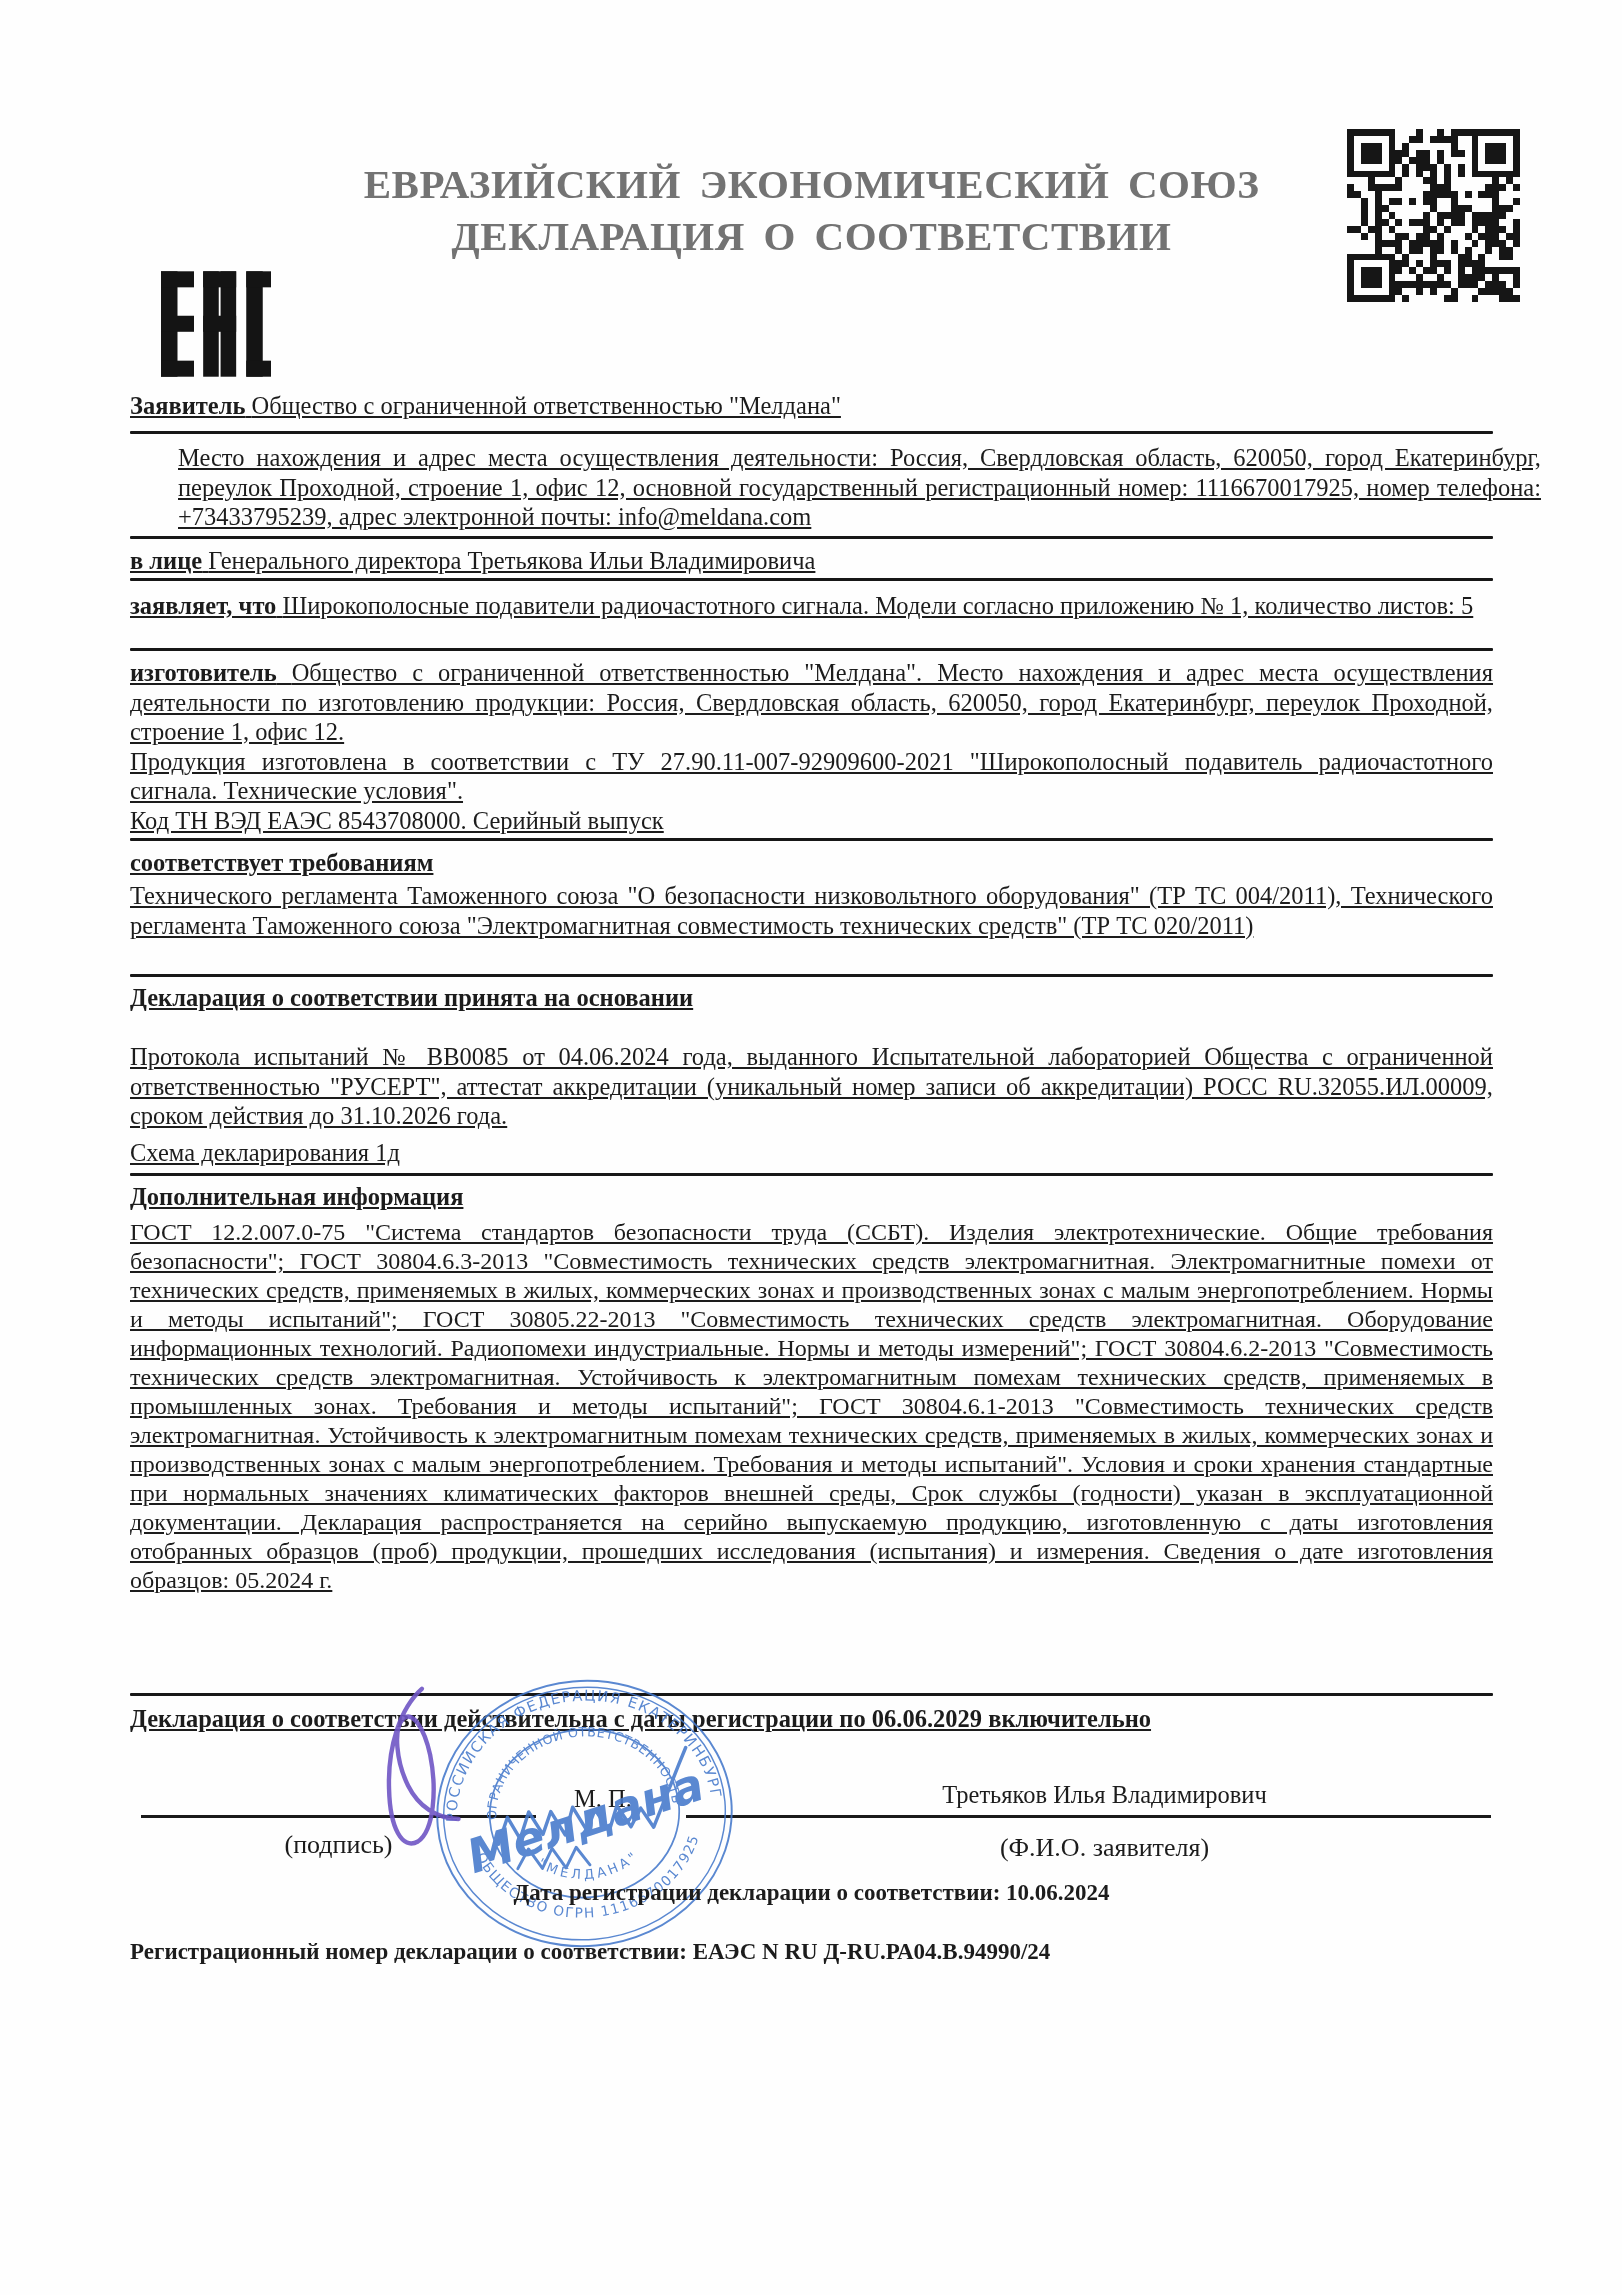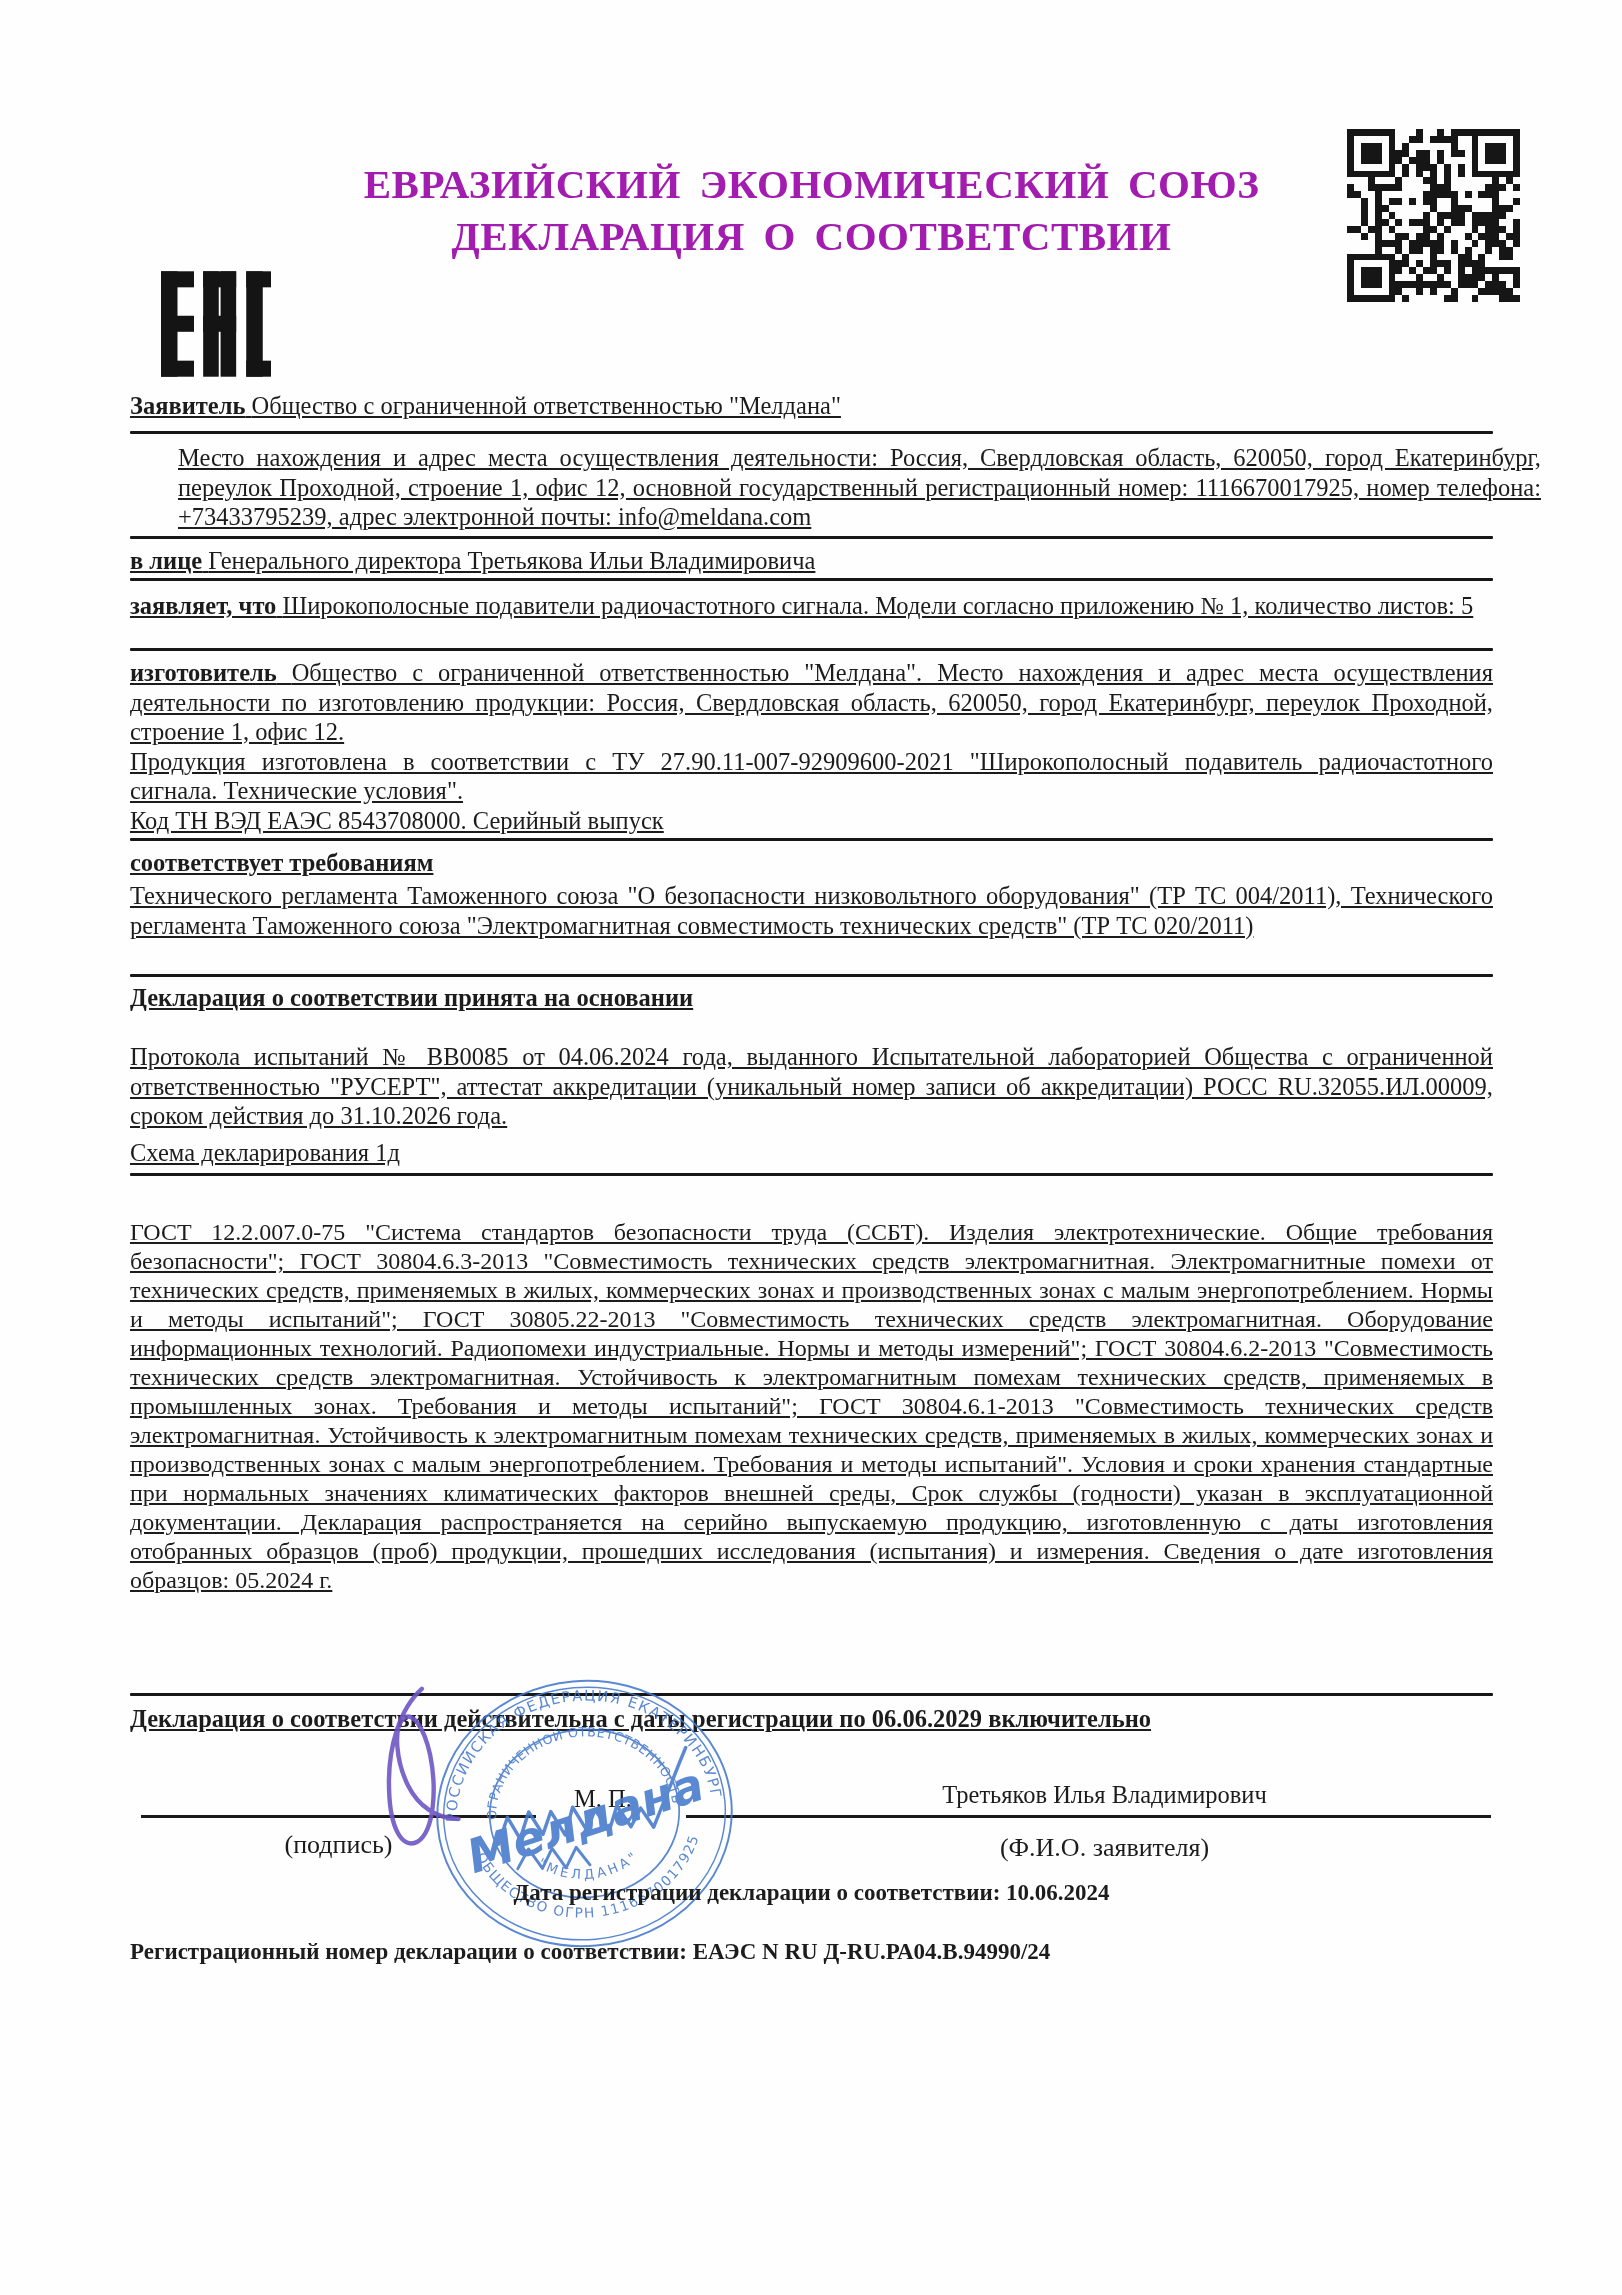--- a/index.html
+++ b/index.html
@@ -13,21 +13,21 @@
   }
   .abs{position:absolute;}
   .content{left:130px;width:1363px;}
   .title{
     text-align:center;
     font-weight:bold;
     font-size:41px;
     line-height:52px;
     letter-spacing:0.5px;
     word-spacing:7.9px;
-    color:#a21caf;
+    color:#737373;
   }
   .row,.para{
     font-size:24.5px;
     line-height:29.5px;
     text-align:justify;
     text-decoration:underline;
   }
   .para p{margin:0;}
   .b{font-weight:bold;}
   .hr{height:3.4px;background:#171717;border-radius:1px;}
@@ -438,20 +438,21 @@
 
   <div class="abs content row b" style="top:848px;">соответствует требованиям</div>
   <div class="abs content row" style="top:881px;">Технического регламента Таможенного союза "О безопасности низковольтного оборудования" (ТР ТС 004/2011), Технического регламента Таможенного союза "Электромагнитная совместимость технических средств" (ТР ТС 020/2011)</div>
   <div class="abs content hr" style="top:974px;"></div>
 
   <div class="abs content row b" style="top:983px;">Декларация о соответствии принята на основании</div>
   <div class="abs content row" style="top:1042px;">Протокола испытаний № ВВ0085 от 04.06.2024 года, выданного Испытательной лабораторией Общества с ограниченной ответственностью "РУСЕРТ", аттестат аккредитации (уникальный номер записи об аккредитации) РОСС RU.32055.ИЛ.00009, сроком действия до 31.10.2026 года.</div>
   <div class="abs content row" style="top:1138px;">Схема декларирования 1д</div>
   <div class="abs content hr" style="top:1173px;"></div>
 
+  <div class="abs content row b" style="top:1182px;">Дополнительная информация</div>
   <div class="abs content row" style="top:1218px;font-size:24px;line-height:29px;">ГОСТ 12.2.007.0-75  "Система стандартов безопасности труда (ССБТ). Изделия электротехнические. Общие требования безопасности"; ГОСТ 30804.6.3-2013  "Совместимость технических средств электромагнитная. Электромагнитные помехи от технических средств, применяемых в жилых, коммерческих зонах и производственных зонах с малым энергопотреблением. Нормы и методы испытаний"; ГОСТ 30805.22-2013 "Совместимость технических средств электромагнитная. Оборудование информационных технологий. Радиопомехи индустриальные. Нормы и методы измерений"; ГОСТ 30804.6.2-2013  "Совместимость технических средств электромагнитная. Устойчивость к электромагнитным помехам технических средств, применяемых в промышленных зонах. Требования и методы испытаний"; ГОСТ 30804.6.1-2013 "Совместимость технических средств электромагнитная. Устойчивость к электромагнитным помехам технических средств, применяемых в жилых, коммерческих зонах и производственных зонах с малым энергопотреблением. Требования и методы испытаний". Условия и сроки хранения стандартные при нормальных значениях климатических факторов внешней среды, Срок службы (годности) указан в эксплуатационной документации. Декларация распространяется на серийно выпускаемую продукцию, изготовленную с даты изготовления отобранных образцов (проб) продукции, прошедших исследования (испытания) и измерения. Сведения о дате изготовления образцов: 05.2024 г.</div>
   <div class="abs content hr" style="top:1693px;"></div>
 
   <div class="abs content row b" style="top:1704px;">Декларация о соответствии  действительна с даты регистрации по 06.06.2029 включительно</div>
 
   <div class="abs mp" style="left:574px;top:1785px;">М. П.</div>
   <div class="abs signame" style="left:810px;top:1781px;width:589px;">Третьяков Илья Владимирович</div>
   <div class="abs sigline" style="left:141px;top:1815px;width:395px;"></div>
   <div class="abs sigline" style="left:686px;top:1815px;width:805px;"></div>
   <div class="abs cap" style="left:141px;top:1830px;width:395px;">(подпись)</div>

